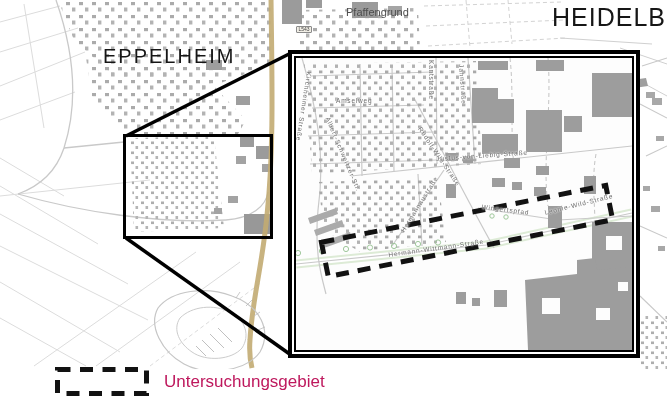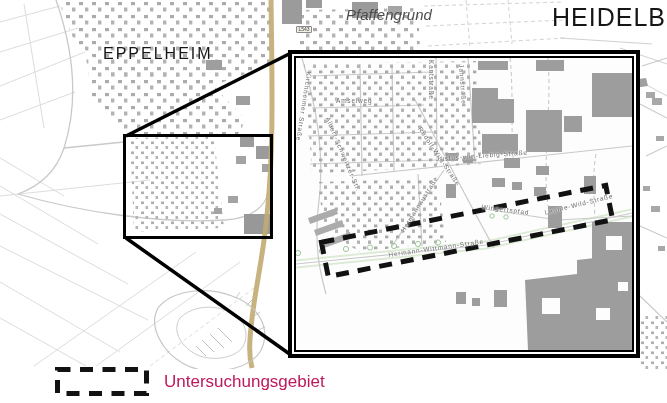--- a/index.html
+++ b/index.html
@@ -3,23 +3,23 @@
 <meta charset="utf-8">
 <style>
   html,body{margin:0;padding:0;background:#fff;}
   #stage{
     position:relative;width:667px;height:403px;overflow:hidden;background:#fff;
     font-family:"Liberation Sans",sans-serif;
   }
   #stage *{box-sizing:border-box;}
   .abs{position:absolute;}
   .city-label{color:#161616;line-height:1;white-space:nowrap;}
-  #city-left{left:103px;top:46px;font-size:16px;letter-spacing:2px;}
+  #city-left{left:103px;top:46px;font-size:20px;letter-spacing:2px;}
   #city-right{left:552px;top:5px;font-size:25px;letter-spacing:1px;}
-  #district-label{left:346px;top:6px;font-size:15px;font-style:italic;color:#4d4d4d;white-space:nowrap;}
+  #district-label{left:346px;top:6px;font-size:11px;color:#4d4d4d;white-space:nowrap;}
   #road-shield{
     left:296px;top:26px;width:16px;height:7px;border:1px solid #8a8a8a;background:#f2efe6;
     font-size:5px;line-height:5px;text-align:center;color:#444;border-radius:1px;
   }
   #locator-rect{
     left:123px;top:134px;width:150px;height:105px;border:3px solid #000;background:transparent;
   }
   #inset{
     left:288px;top:50px;width:352px;height:308px;border:4px solid #000;background:#fff;padding:2px;
   }

